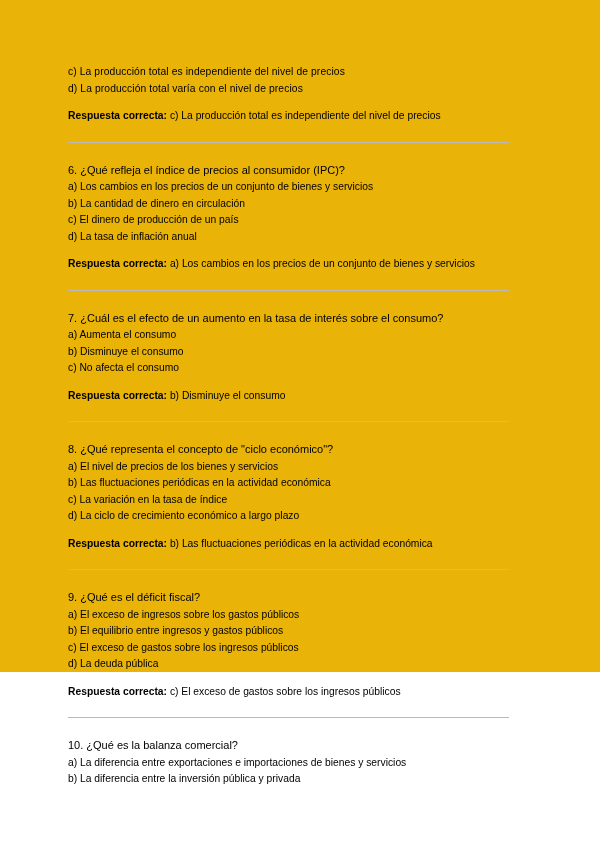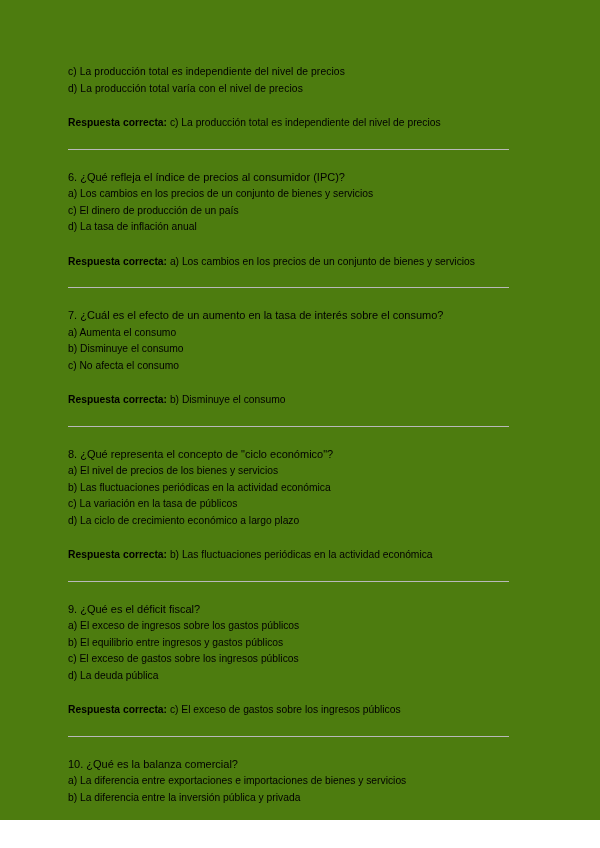--- a/index.html
+++ b/index.html
@@ -10,38 +10,38 @@
   body {
     width: 600px;
     height: 848px;
     font-family: "Liberation Sans", sans-serif;
     color: #000000;
     position: relative;
     overflow: hidden;
   }
   .page {
     width: 600px;
-    height: 820px;
+    height: 672px;
     box-sizing: border-box;
     padding: 64px 91px 40px 68px;
-    background: #4d7c0f;
+    background: #eab308;
   }
   .trailing-block {
     margin: 0 0 14px 0;
   }
   .line {
     font-size: 10.3px;
     line-height: 16.5px;
     white-space: nowrap;
     letter-spacing: 0.01em;
   }
   .answer-line {
     font-size: 10.3px;
     line-height: 16.5px;
-    margin-top: 18px;
+    margin-top: 11px;
     white-space: nowrap;
   }
   .answer-label {
     font-weight: bold;
   }
   .answer-text {
     font-weight: normal;
   }
   .divider {
     border: 0;
@@ -76,20 +76,21 @@
     <div class="answer-line">
       <span class="answer-label">Respuesta correcta:</span><span class="answer-text"> c) La producción total es independiente del nivel de precios</span>
     </div>
   </div>
 
   <hr class="divider">
 
   <div class="qblock">
     <div class="qtitle">6. ¿Qué refleja el índice de precios al consumidor (IPC)?</div>
     <div class="opt">a) Los cambios en los precios de un conjunto de bienes y servicios</div>
+    <div class="opt">b) La cantidad de dinero en circulación</div>
     <div class="opt">c) El dinero de producción de un país</div>
     <div class="opt">d) La tasa de inflación anual</div>
     <div class="answer-line">
       <span class="answer-label">Respuesta correcta:</span><span class="answer-text"> a) Los cambios en los precios de un conjunto de bienes y servicios</span>
     </div>
   </div>
 
   <hr class="divider">
 
   <div class="qblock">
@@ -101,21 +102,21 @@
       <span class="answer-label">Respuesta correcta:</span><span class="answer-text"> b) Disminuye el consumo</span>
     </div>
   </div>
 
   <hr class="divider">
 
   <div class="qblock">
     <div class="qtitle">8. ¿Qué representa el concepto de "ciclo económico"?</div>
     <div class="opt">a) El nivel de precios de los bienes y servicios</div>
     <div class="opt">b) Las fluctuaciones periódicas en la actividad económica</div>
-    <div class="opt">c) La variación en la tasa de públicos</div>
+    <div class="opt">c) La variación en la tasa de índice</div>
     <div class="opt">d) La ciclo de crecimiento económico a largo plazo</div>
     <div class="answer-line">
       <span class="answer-label">Respuesta correcta:</span><span class="answer-text"> b) Las fluctuaciones periódicas en la actividad económica</span>
     </div>
   </div>
 
   <hr class="divider">
 
   <div class="qblock">
     <div class="qtitle">9. ¿Qué es el déficit fiscal?</div>

